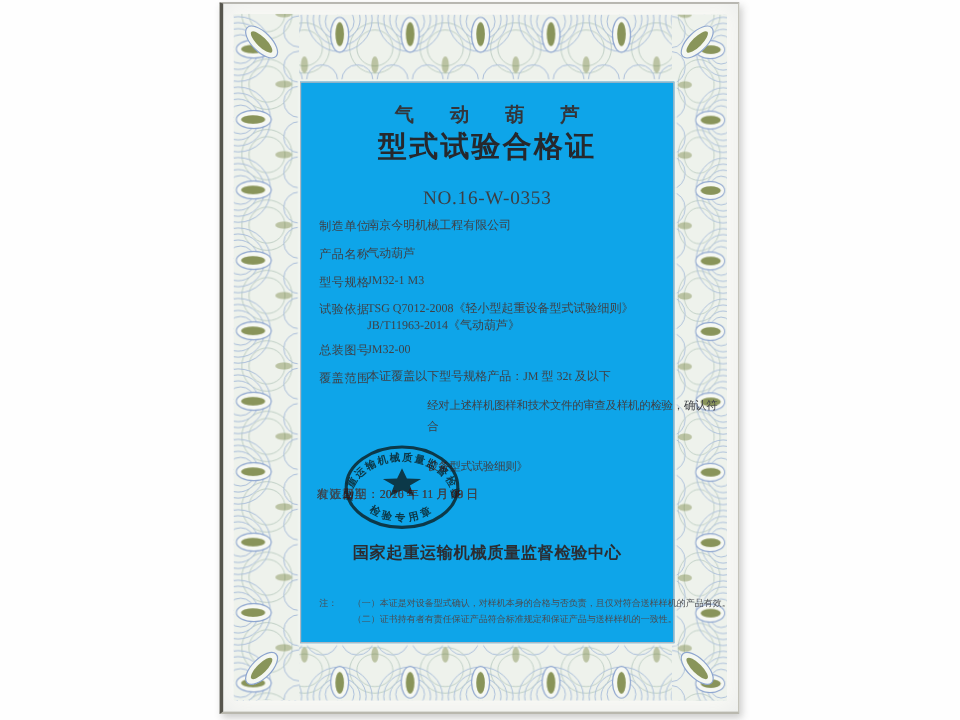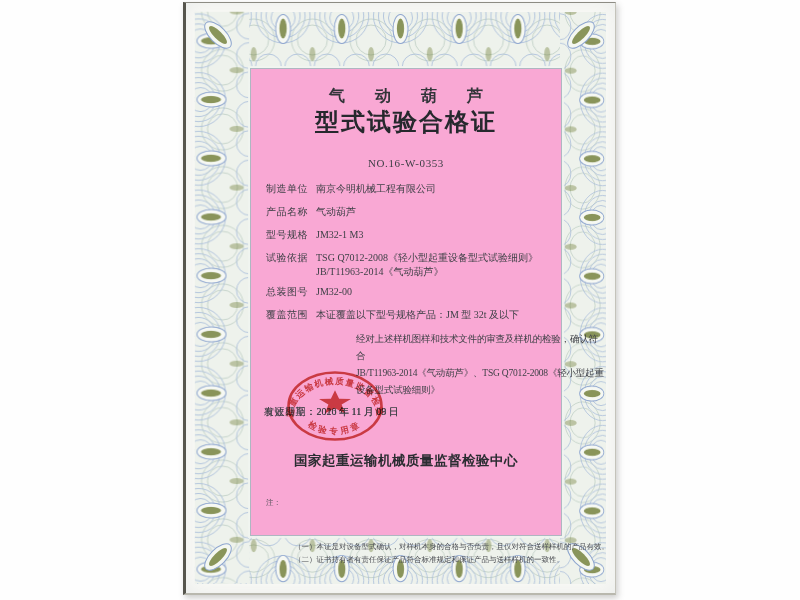--- a/index.html
+++ b/index.html
@@ -26,47 +26,47 @@
   .strip-right{left:111px;top:272px;transform:rotate(90deg);}
   .corner{position:absolute;}
   .corner-tl{left:12px;top:12px;}
   .corner-tr{left:375px;top:12px;}
   .corner-bl{left:12px;top:534px;}
   .corner-br{left:375px;top:534px;}
 
   
   #panel{
     position:absolute;left:64px;top:65px;width:310px;height:466px;
-    background:#f9a8d4;border:1px solid #aeb7c1;
+    background:#0ea5e9;border:1px solid #aeb7c1;
     box-shadow:0 0 0 2px rgba(240,244,240,.9);
   }
   .abs{position:absolute;}
   .ctr{left:0;width:310px;text-align:center;}
 
   .subtitle{top:17px;font-size:16px;font-weight:bold;letter-spacing:13px;color:#33353a;text-indent:13px;}
   .title{top:37px;font-size:24px;font-weight:bold;letter-spacing:2px;color:#26282d;}
-  .certno{top:88px;font-size:11px;letter-spacing:.6px;color:#3c3e44;}
+  .certno{top:88px;font-size:16px;letter-spacing:.6px;color:#3c3e44;}
 
   .frow{left:15px;font-size:10px;color:#3f4147;white-space:nowrap;}
   .flabel{display:inline-block;width:40px;letter-spacing:.5px;vertical-align:top;}
-  .fval{display:inline-block;margin-left:10px;vertical-align:top;line-height:14px;}
+  .fval{display:inline-block;margin-left:0;vertical-align:top;line-height:14px;}
   .r1{top:113px}.r2{top:136px}.r3{top:159px}.r4{top:182px}.r5{top:216px}.r6{top:239px}
 
   .conclusion{left:57px;top:262px;width:250px;font-size:9.5px;line-height:17px;
     color:#3f4147;letter-spacing:-.2px;margin-left:48px;}
 
   .daterow{left:13px;font-size:10px;color:#3f4147;white-space:nowrap;z-index:2;}
   .d1{top:336px}.d2{top:336px}
   .dlabel{letter-spacing:.5px;}
 
   .authority{top:383px;font-size:13.5px;font-weight:bold;letter-spacing:.5px;color:#2b2d32;}
 
   .notes{left:15px;top:428px;width:286px;font-size:7.5px;line-height:12.5px;color:#4a4c52;}
   .nprefix{position:absolute;left:0;top:0;}
-  .nitems{margin-left:28px;white-space:nowrap;margin-top:44px;}
+  .nitems{margin-left:28px;white-space:nowrap;}
 
   .stamp{position:absolute;left:285px;top:369px;z-index:5;mix-blend-mode:multiply;opacity:.9;}
   .stamp text{font-family:"Liberation Serif","DejaVu Serif",serif;font-weight:bold;}
 </style>
 </head>
 <body>
 
 <div id="page">
   <div id="paper">
 
@@ -223,21 +223,21 @@
       </div>
       <div class="abs frow r5">
         <span class="flabel">总装图号</span><span class="fval">JM32-00</span>
       </div>
       <div class="abs frow r6">
         <span class="flabel">覆盖范围</span><span class="fval">本证覆盖以下型号规格产品：JM 型 32t 及以下</span>
       </div>
 
       <div class="abs conclusion">
         <span>经对上述样机图样和技术文件的审查及样机的检验，确认符合</span><br>
-        <span>JB/T11963-2014《气动葫芦》、TSG Q7012-2008《轻小型起重</span><br>
+        <br>
         <span>设备型式试验细则》</span>
       </div>
 
       <div class="abs daterow d1">
         <span class="dlabel">发证日期：</span><span>2016 年 11 月 09 日</span>
       </div>
       <div class="abs daterow d2">
         <span class="dlabel">有效期至：</span><span>2020 年 11 月 08 日</span>
       </div>
 

